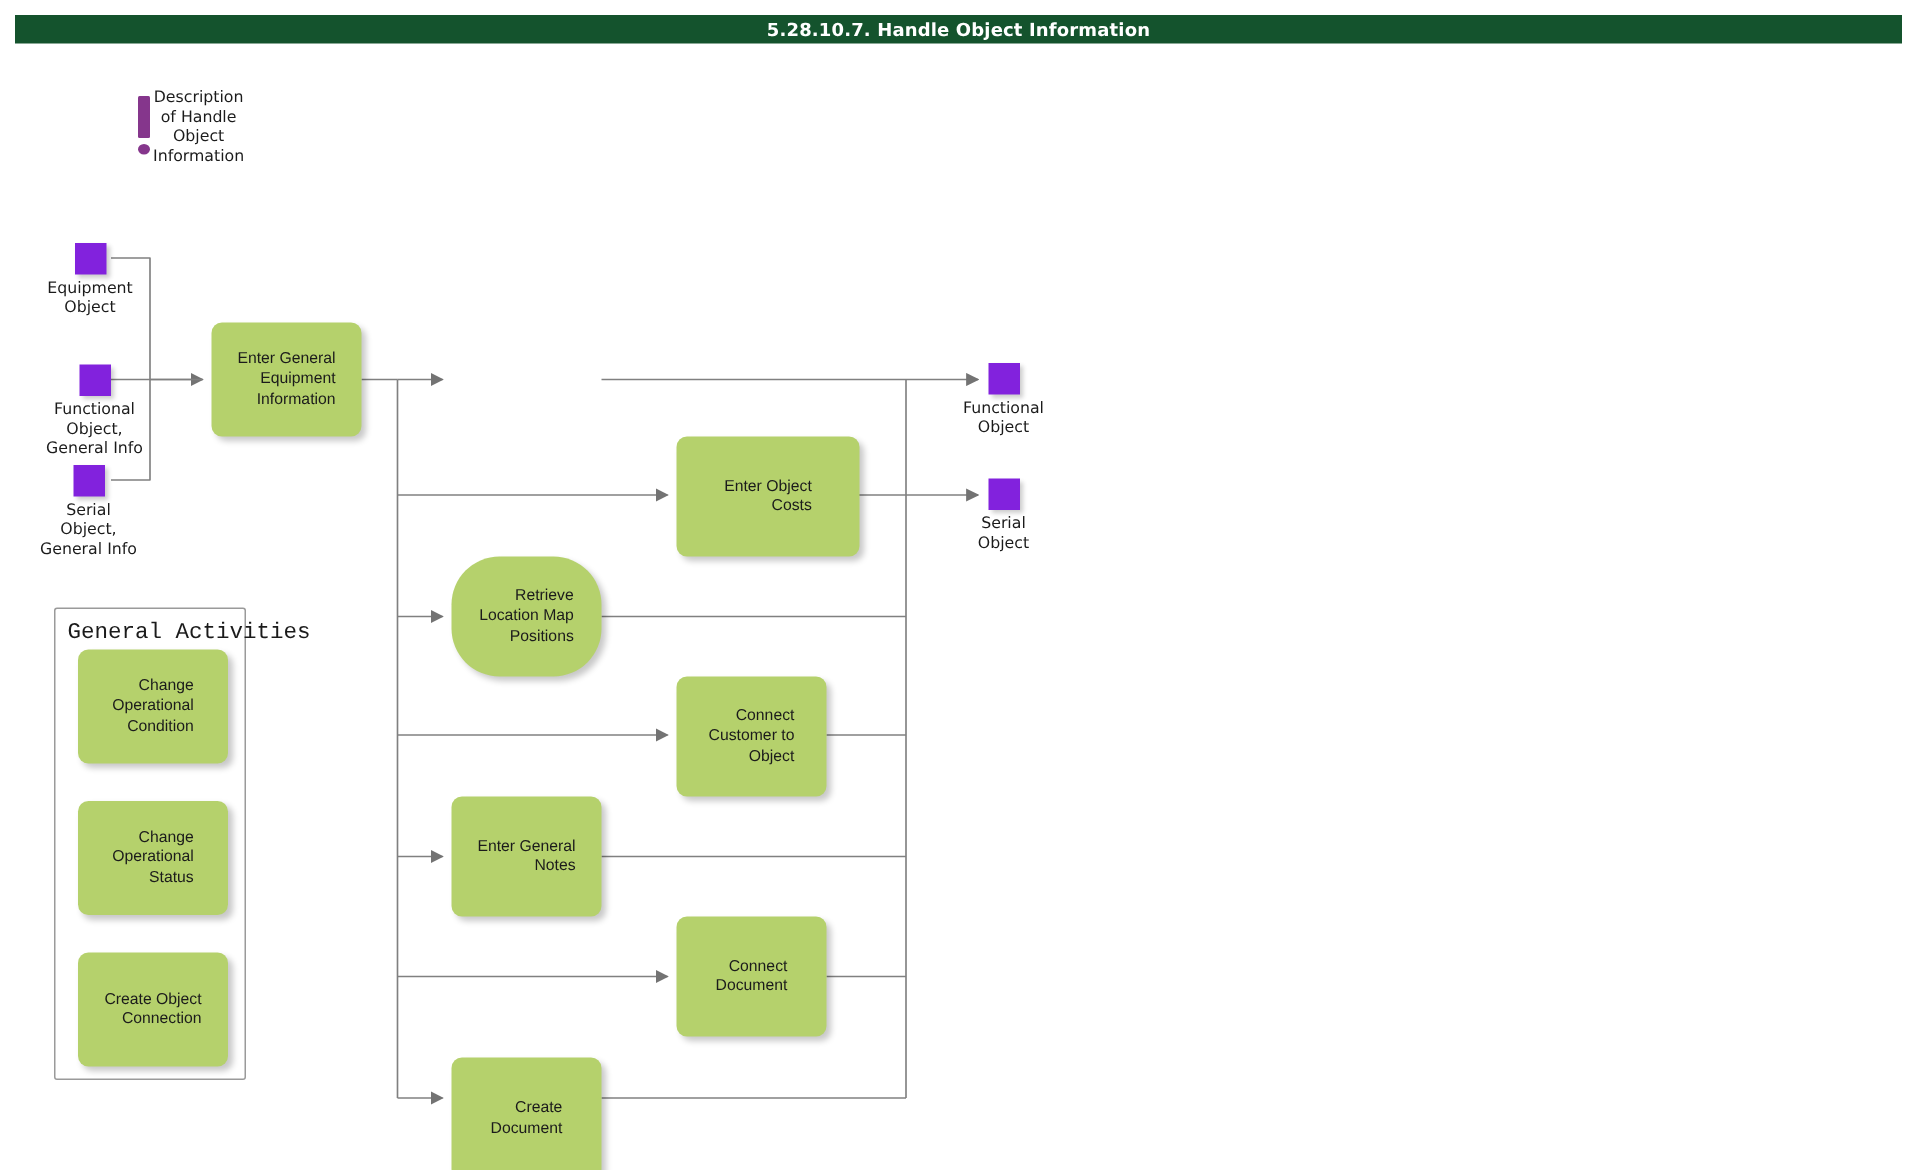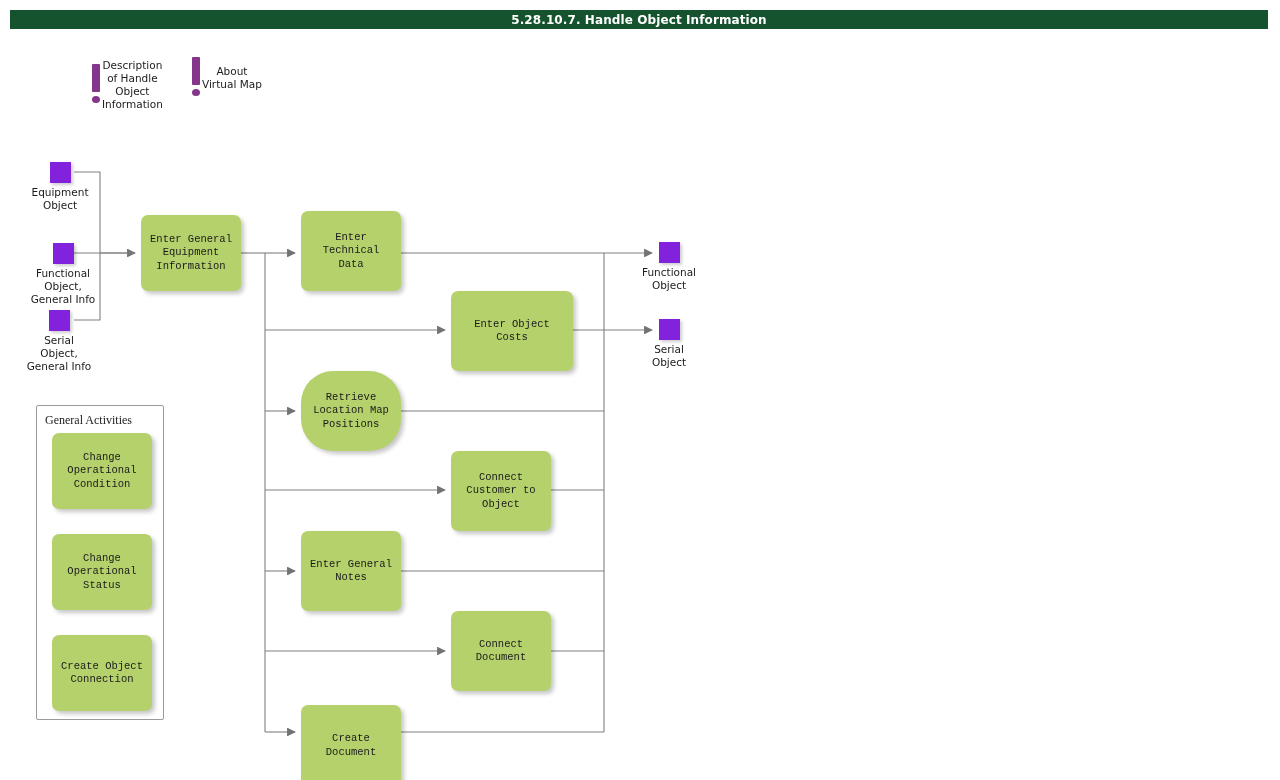--- a/index.html
+++ b/index.html
@@ -55,23 +55,23 @@
     box-shadow: 3px 3px 4px rgba(0,0,0,0.22);
     display: flex;
     align-items: center;
     justify-content: center;
     box-sizing: border-box;
     padding: 2px 4px;
   }
   .node .node-label {
     font-size: 10.5px;
     color: #1b1b1b;
-    text-align: center;
+    text-align: right;
     line-height: 13.5px;
-    font-family: Liberation Mono, monospace;
+    font-family: Liberation Sans, sans-serif;
     white-space: pre-line;
   }
   
   .obj {
     position: absolute;
     width: 70px;
     display: flex;
     flex-direction: column;
     align-items: center;
   }
@@ -135,23 +135,23 @@
     position: absolute;
     border: 1px solid #9a9a9a;
     background: #ffffff;
     border-radius: 2px;
     box-sizing: border-box;
   }
   .group .group-title {
     position: absolute;
     left: 8px;
     top: 7px;
-    font-size: 12px;
+    font-size: 15px;
     color: #1b1b1b;
-    font-family: Liberation Serif, serif;
+    font-family: Liberation Mono, monospace;
     white-space: nowrap;
     text-align: center;
   }
 </style>
 </head>
 <body>
 
 <div id="canvas">
 
   <div class="title-bar">
@@ -201,28 +201,20 @@
     <span class="bang">
       <span class="stem"></span>
         <span class="dot"></span>
     </span>
     <span class="note-label">Description
 of Handle
 Object
 Information</span>
   </div>
 
-  <div class="note" style="left:190px; top:57px;">
-    <span class="bang">
-      <span class="stem"></span>
-        <span class="dot"></span>
-    </span>
-    <span class="note-label">About
-Virtual Map</span>
-  </div>
 
   <div class="obj" style="left:25px; top:162px;">
     <span class="swatch"></span>
     <span class="obj-label">Equipment
 Object</span>
   </div>
 
   <div class="obj" style="left:28px; top:243px;">
     <span class="swatch"></span>
     <span class="obj-label">Functional
@@ -236,24 +228,20 @@
 Object,
 General Info</span>
   </div>
 
   <div class="node" style="left:141px; top:215px; width:100px; height:76px;">
     <span class="node-label">Enter General
 Equipment
 Information</span>
   </div>
 
-  <div class="node" style="left:301px; top:211px; width:100px; height:80px;">
-    <span class="node-label">Enter Technical
-Data</span>
-  </div>
 
   <div class="node" style="left:451px; top:291px; width:122px; height:80px;">
     <span class="node-label">Enter Object
 Costs</span>
   </div>
 
   <div class="node" style="left:301px; top:371px; width:100px; height:80px;border-radius:32px;">
     <span class="node-label">Retrieve
 Location Map
 Positions</span>

